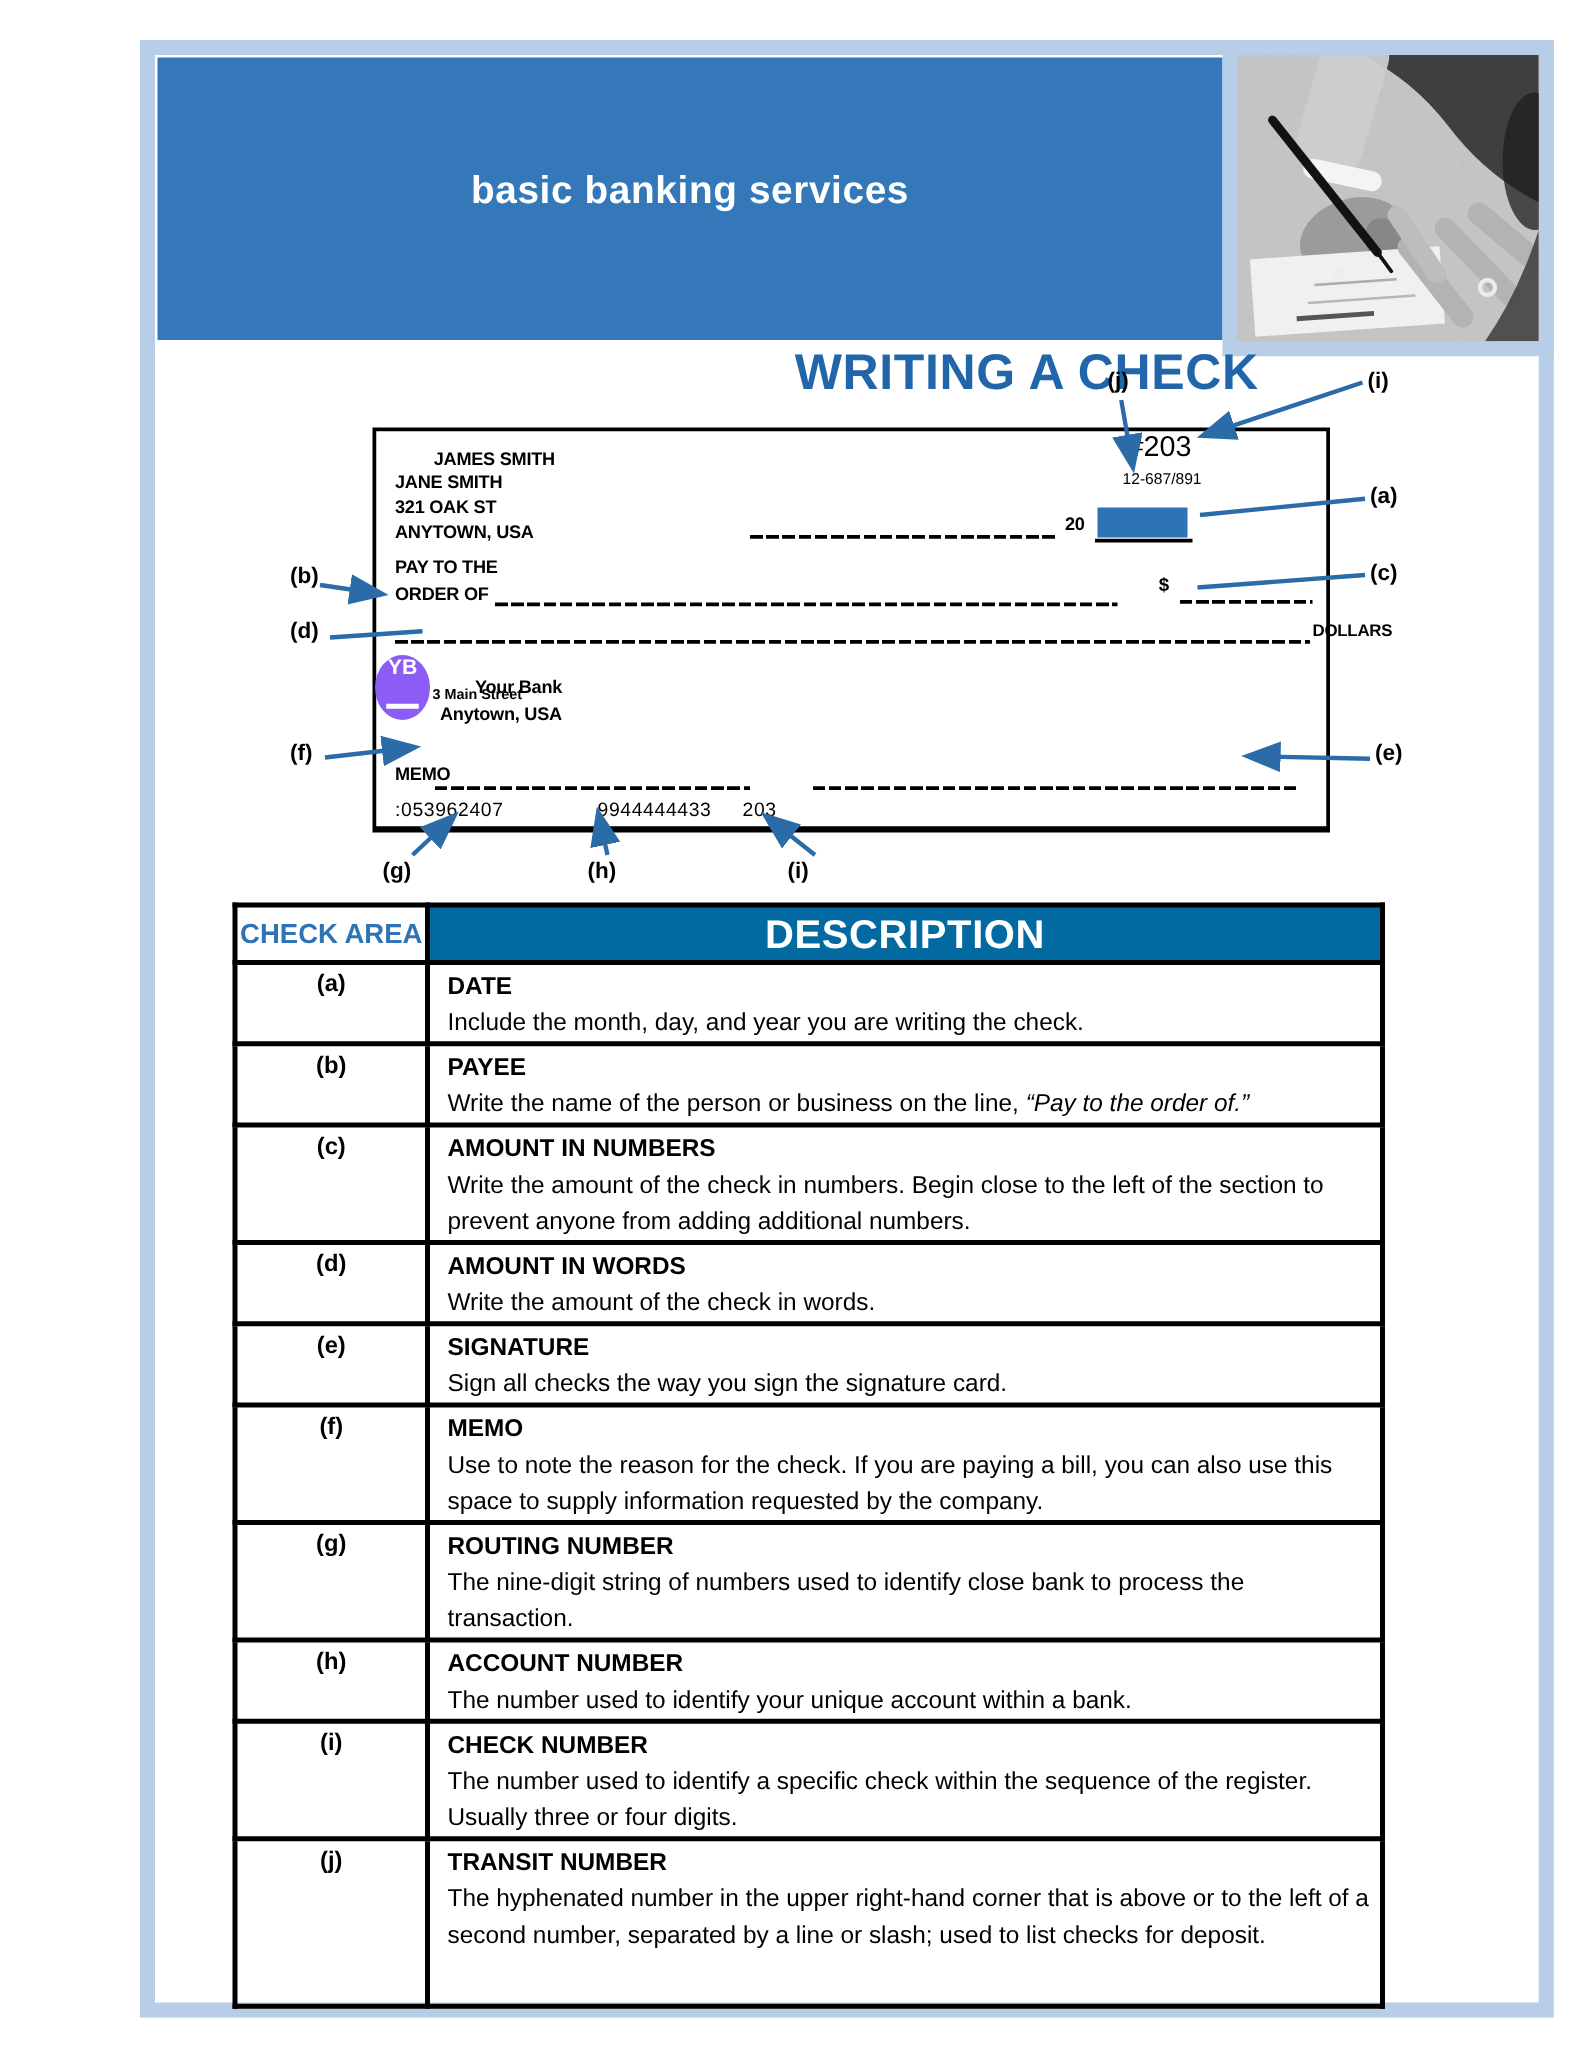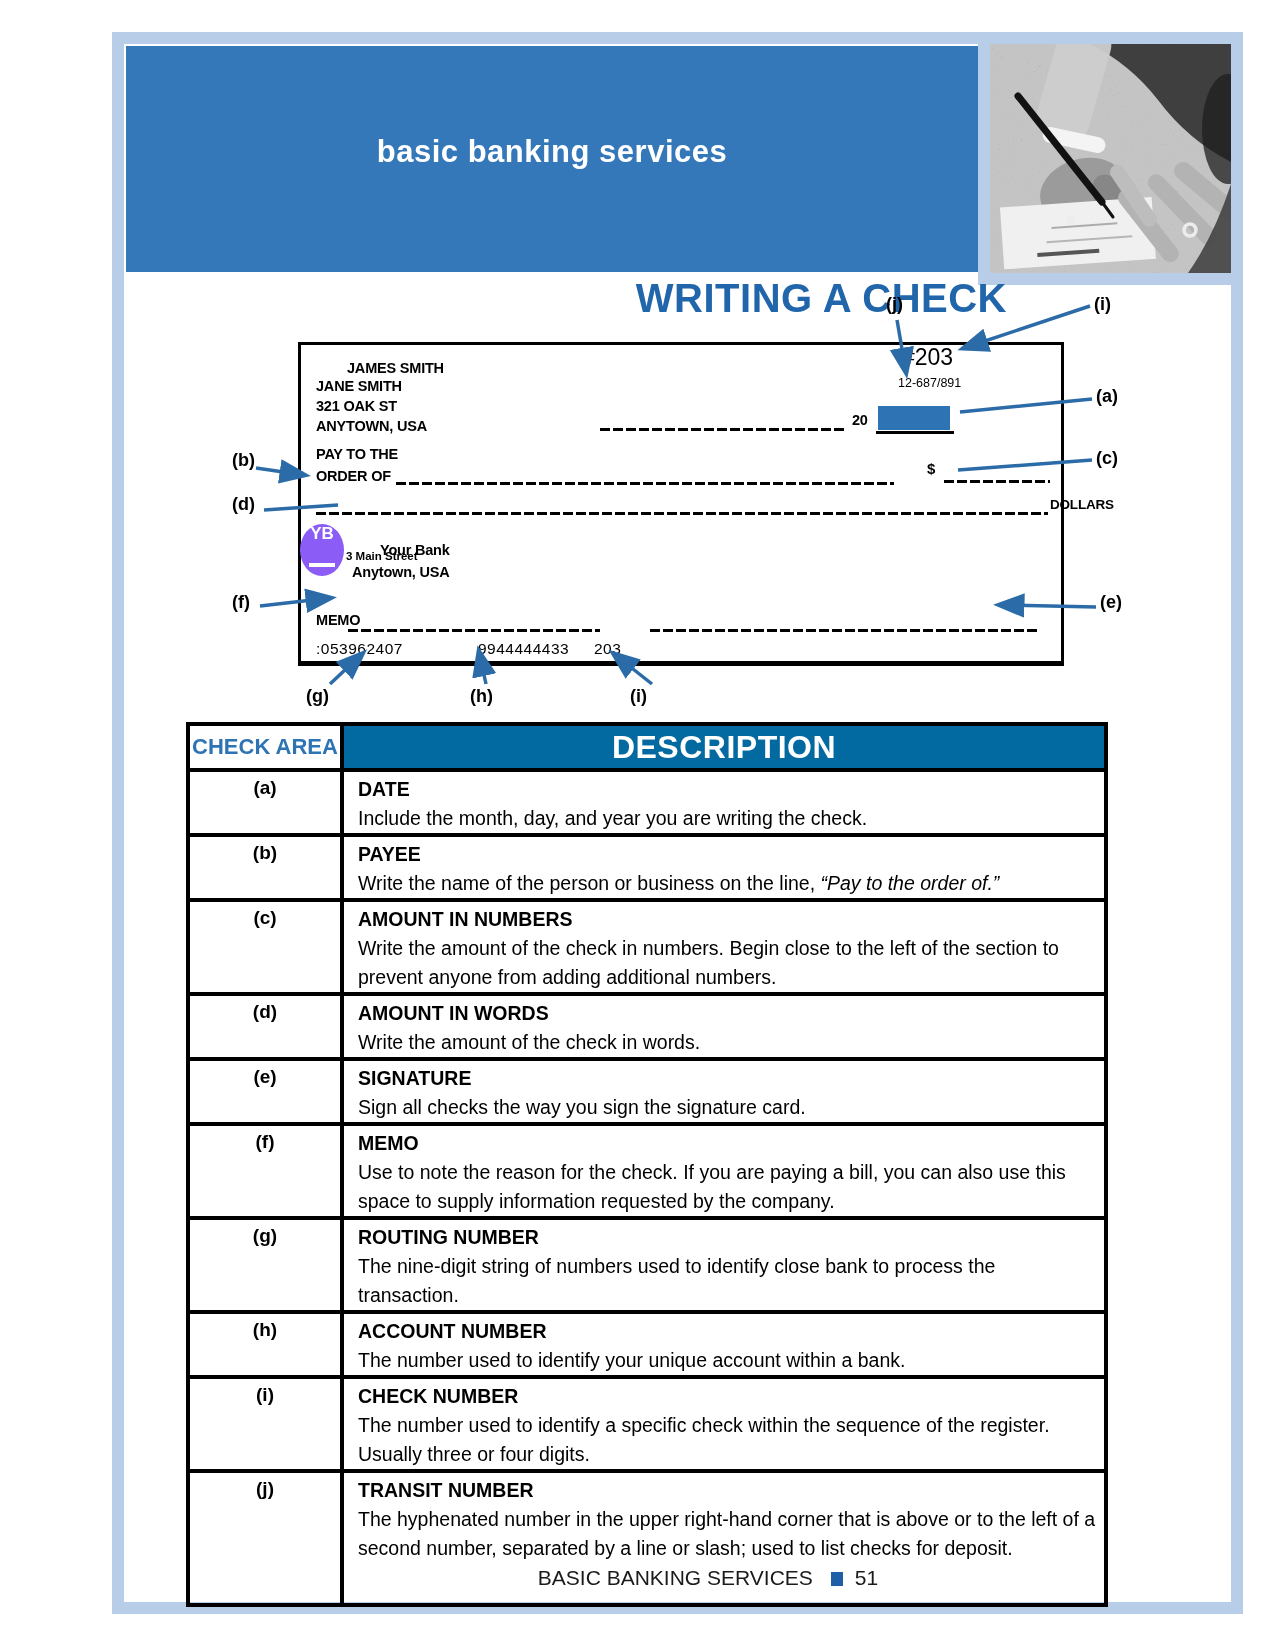--- a/index.html
+++ b/index.html
@@ -230,17 +230,14 @@
       <td class="area-c">(i)</td>
       <td class="desc-c"><b>CHECK NUMBER</b><span>The number used to identify a specific check within the sequence of the register. Usually three or four digits.</span></td>
     </tr>
     <tr style="height:134px">
       <td class="area-c">(j)</td>
       <td class="desc-c"><b>TRANSIT NUMBER</b><span>The hyphenated number in the upper right-hand corner that is above or to the left of a second number, separated by a line or slash; used to list checks for deposit.</span></td>
     </tr>
   </tbody>
     </table>
 
-  <div class="footer">
-    <span>BASIC BANKING SERVICES</span><span class="sq"></span><span>51</span>
-  </div>
 
 </div>
 
 </body></html>

